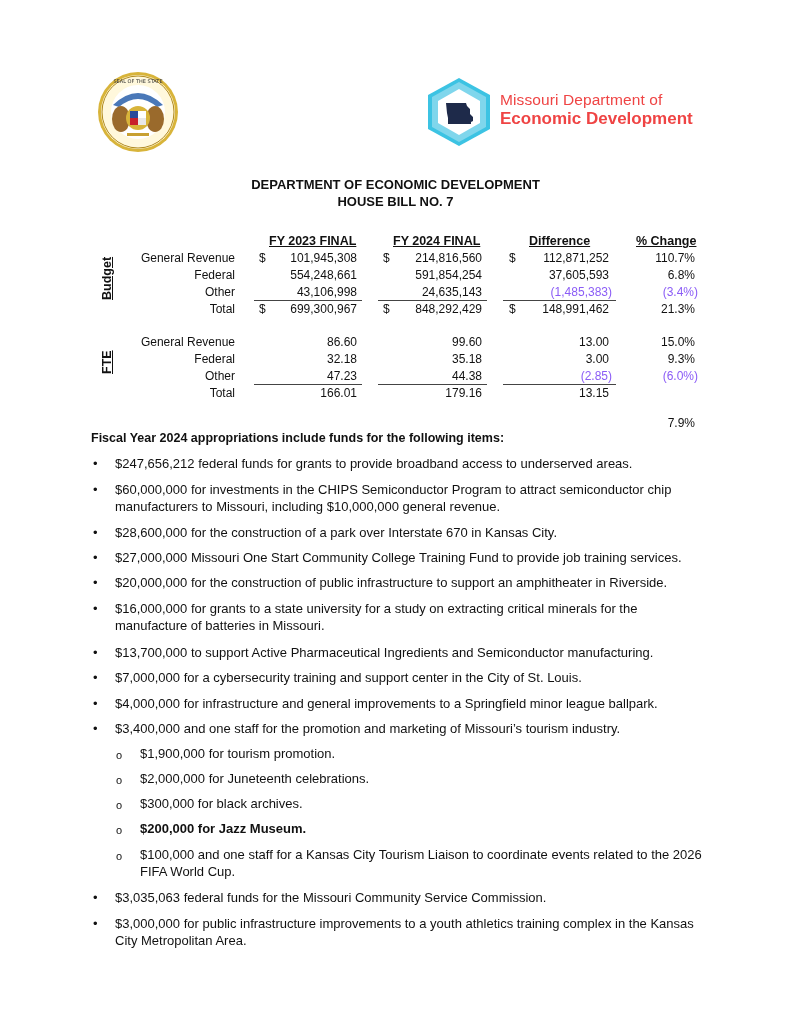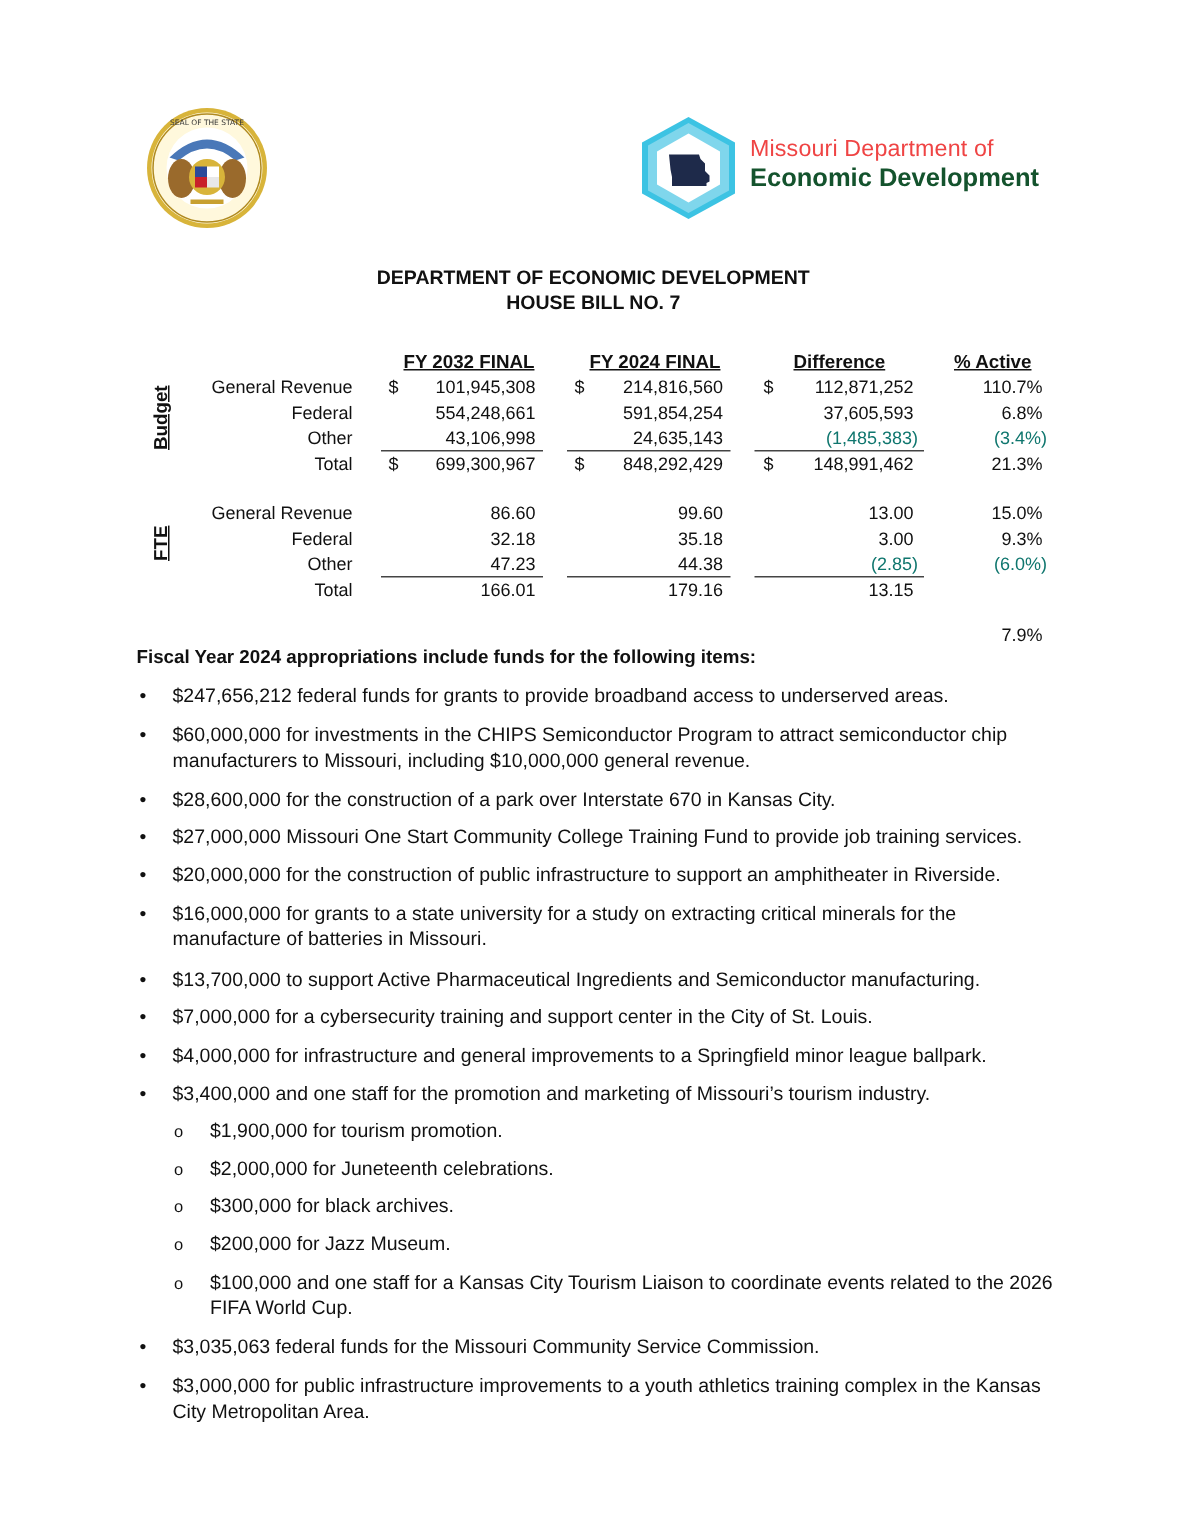--- a/index.html
+++ b/index.html
@@ -5,32 +5,32 @@
   html, body { margin: 0; padding: 0; background: #ffffff; }
   body { width: 791px; height: 1024px; position: relative; overflow: hidden;
          font-family: "Liberation Sans", sans-serif; color: #111; }
   .abs { position: absolute; }
 
   
   .seal { left: 97px; top: 71px; width: 82px; height: 82px; }
   
   .ded-hex { left: 426px; top: 76px; width: 66px; height: 72px; }
   .ded-text1 { left: 500px; top: 91px; font-size: 15.5px; color: #ef4444; letter-spacing: 0.1px; white-space: nowrap; }
-  .ded-text2 { left: 500px; top: 109px; font-size: 17px; font-weight: bold; color: #14532d; white-space: nowrap; }
+  .ded-text2 { left: 500px; top: 109px; font-size: 17px; font-weight: bold; color: #ef4444; white-space: nowrap; }
 
   .title { left: 0; width: 791px; text-align: center; font-weight: bold; font-size: 13px; }
   .title1 { top: 177px; }
   .title2 { top: 194px; }
 
   
   .tbl-text { font-size: 12px; white-space: nowrap; }
   .hdr { font-weight: bold; text-decoration: underline; font-size: 12.5px; white-space: nowrap; }
   .rowlabel { width: 140px; text-align: right; }
   .num { text-align: right; }
-  .red { color: #0f766e; }
+  .red { color: #8b5cf6; }
   .rule { height: 1px; background: #444; }
   .vlabel { font-weight: bold; font-size: 12.5px; text-decoration: underline;
             transform: rotate(-90deg); transform-origin: left top; white-space: nowrap; }
 
   .intro { left: 91px; top: 431px; font-weight: bold; font-size: 12.5px; white-space: nowrap; }
 
   .bullet { font-size: 13px; line-height: 17px; }
   .bullet .dot { position: absolute; left: 93px; font-size: 13px; }
   .bullet .txt { position: absolute; left: 115px; width: 590px; }
   .sub .dot { position: absolute; left: 116px; font-size: 11px; }
@@ -65,24 +65,24 @@
     <polygon points="33,13 54,25 54,47 33,59 12,47 12,25" fill="#ffffff"></polygon>
     <path d="M20 27 L40 27 L41 30 L44 33 L44 38 L47 41 L47 45 L45 46 L45 48 L22 48 L22 42 L21 37 Z" fill="#1e2a4a"></path>
   </svg>
 </div>
 <div class="abs ded-text1">Missouri Department of</div>
 <div class="abs ded-text2">Economic Development</div>
 
 <div class="abs title title1">DEPARTMENT OF ECONOMIC DEVELOPMENT</div>
 <div class="abs title title2">HOUSE BILL NO. 7</div>
 
-<div class="abs hdr" style="left:269px; top:234px;">FY 2032 FINAL</div>
+<div class="abs hdr" style="left:269px; top:234px;">FY 2023 FINAL</div>
 <div class="abs hdr" style="left:393px; top:234px;">FY 2024 FINAL</div>
 <div class="abs hdr" style="left:529px; top:234px;">Difference</div>
-<div class="abs hdr" style="left:636px; top:234px;">% Active</div>
+<div class="abs hdr" style="left:636px; top:234px;">% Change</div>
 
 <div class="abs vlabel" style="left:100px; top:300px;">Budget</div>
 <div class="abs vlabel" style="left:100px; top:374px;">FTE</div>
 
 <div>
 
   <div class="abs tbl-text rowlabel" style="left:95px; top:251px;">General Revenue</div>
   <div class="abs tbl-text" style="left:259px; top:251px;">$</div>
   <div class="abs tbl-text num" style="left:270px; width:87px; top:251px;">101,945,308</div>
   <div class="abs tbl-text" style="left:383px; top:251px;">$</div>
@@ -198,21 +198,21 @@
   <div class="bullet sub">
     <span class="dot" style="top:772px;">o</span>
     <span class="txt" style="top:770px;">$2,000,000 for Juneteenth celebrations.</span>
   </div>
   <div class="bullet sub">
     <span class="dot" style="top:797px;">o</span>
     <span class="txt" style="top:795px;">$300,000 for black archives.</span>
   </div>
   <div class="bullet sub">
     <span class="dot" style="top:822px;">o</span>
-    <span class="txt" style="top:820px;">$200,000 for Jazz Museum.</span>
+    <span class="txt" style="top:820px;font-weight:bold;">$200,000 for Jazz Museum.</span>
   </div>
   <div class="bullet sub">
     <span class="dot" style="top:848px;">o</span>
     <span class="txt" style="top:846px;">$100,000 and one staff for a Kansas City Tourism Liaison to coordinate events related to the 2026 FIFA World Cup.</span>
   </div>
 
   <div class="bullet">
     <span class="dot" style="top:889px;">•</span>
     <span class="txt" style="top:889px;">$3,035,063 federal funds for the Missouri Community Service Commission.</span>
   </div>

